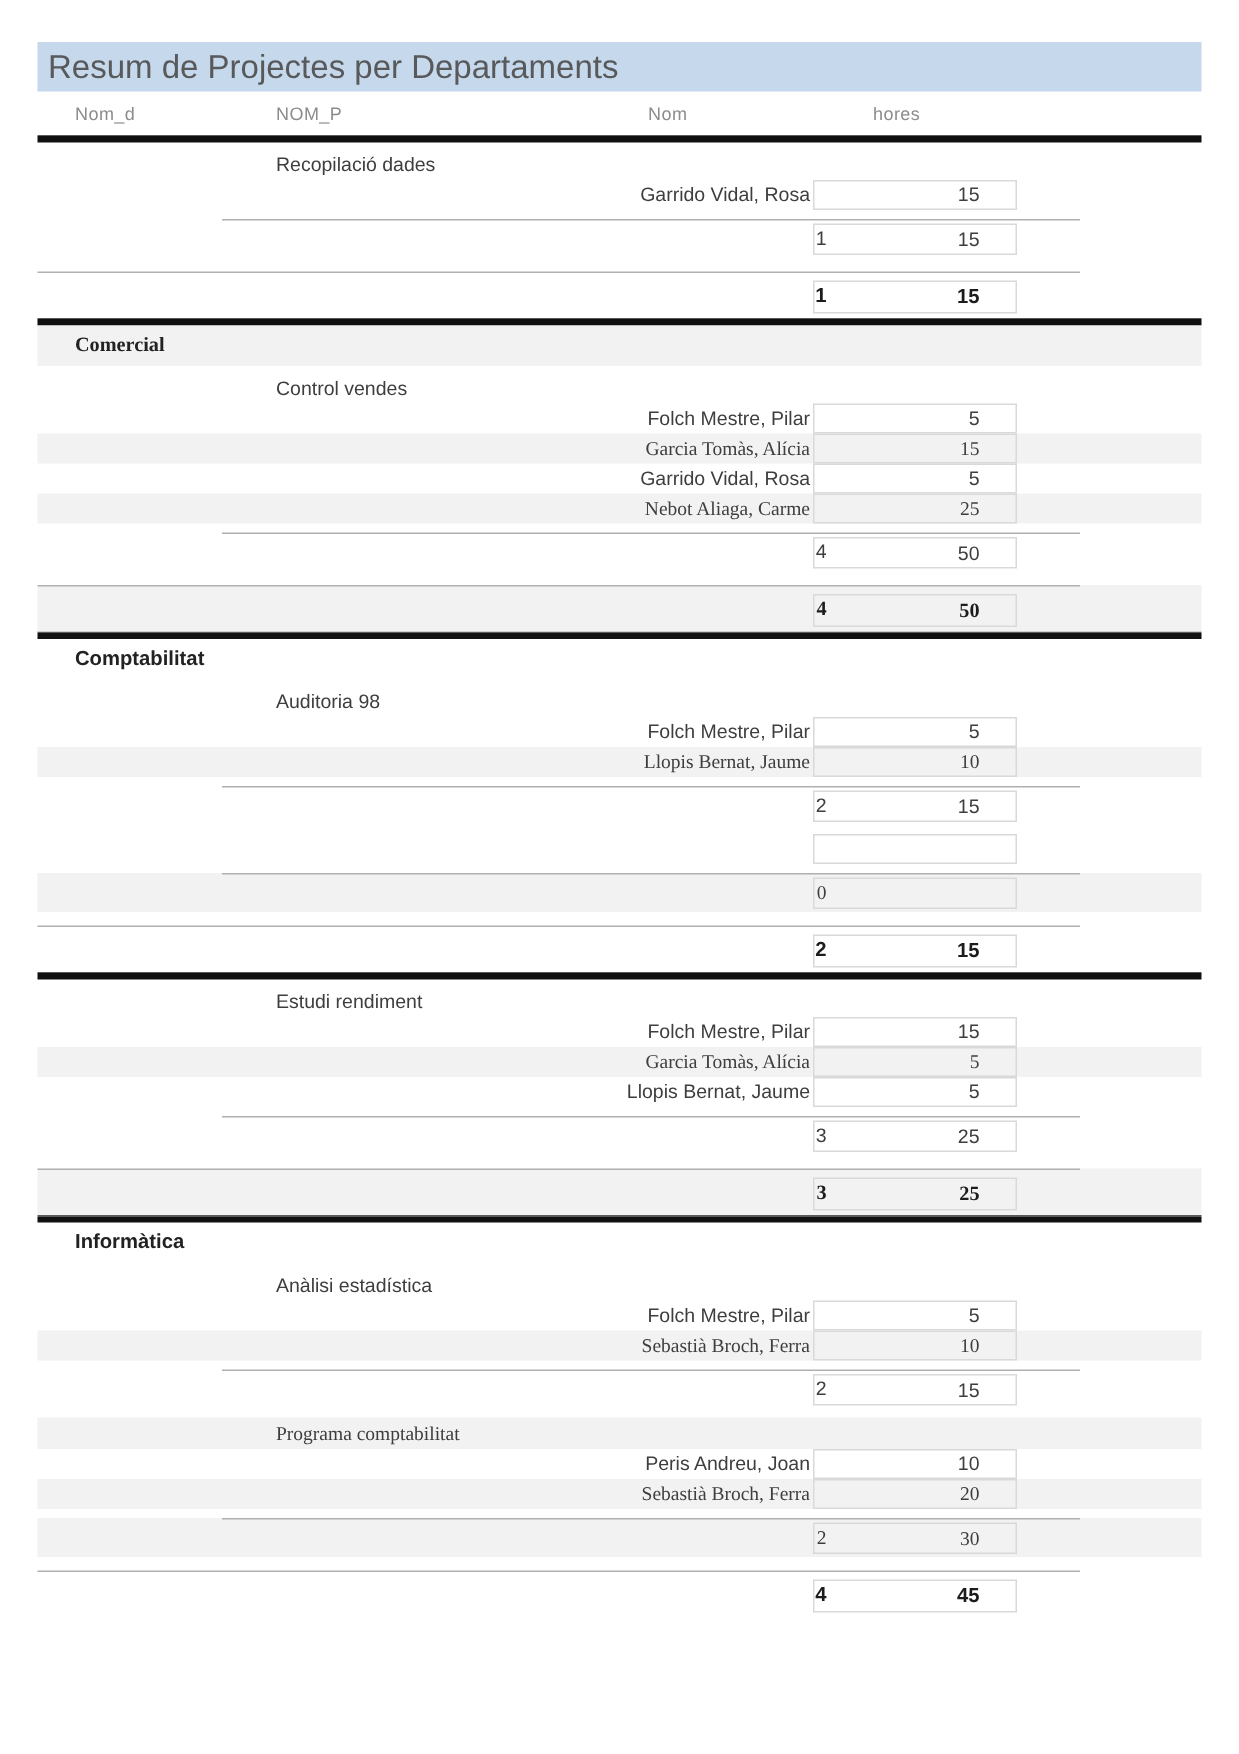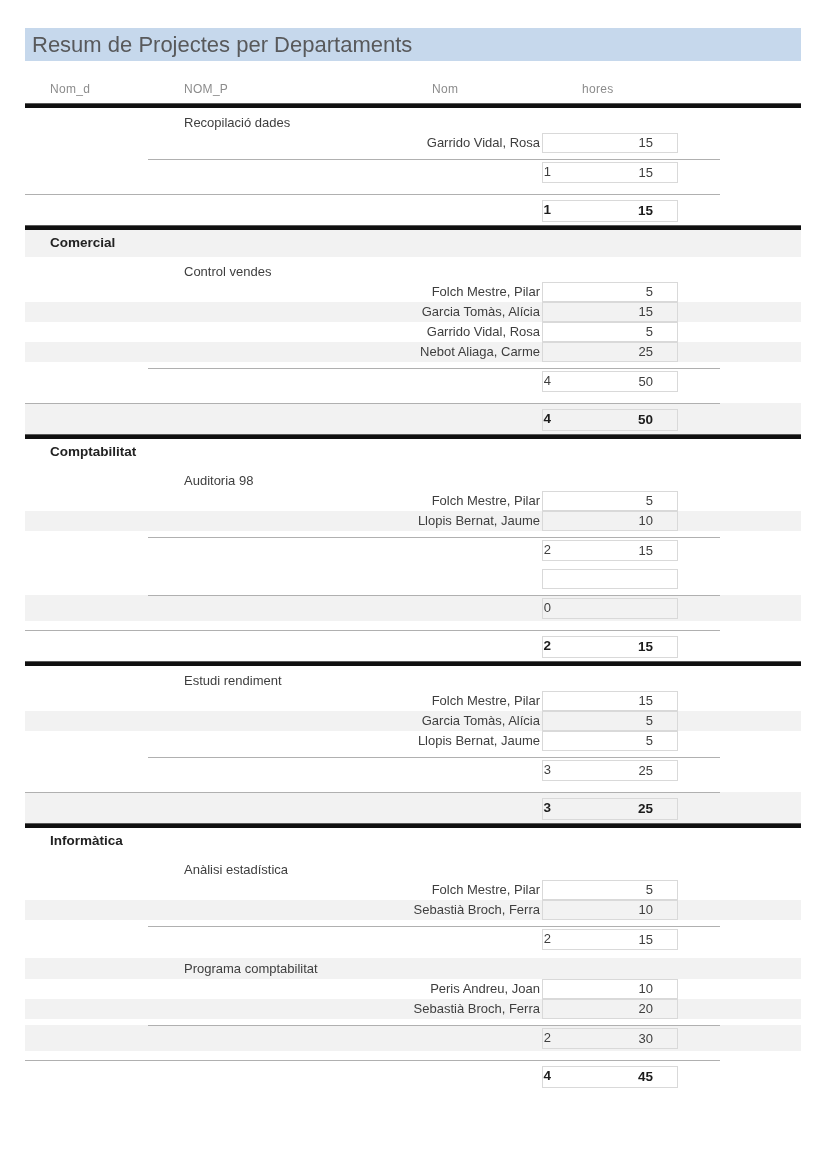--- a/index.html
+++ b/index.html
@@ -8,27 +8,27 @@
     --bold:#1c1c1c; --hdr:#8c8c8c; --thick-core:#101010; --thick-edge:#5a5a5a;
   }
   *{margin:0;padding:0;box-sizing:content-box;}
   html,body{background:#ffffff;}
   body{
     width:826px;height:1169px;overflow:hidden;position:relative;
     font-family:"Liberation Sans", sans-serif;
   }
   .page{position:absolute;top:0;left:0;width:826px;height:1169px;background:#fff;}
   .titlebar{
-    margin:28px 0 13px 25px;width:776px;height:33px;background:var(--title-bg);
+    margin:28px 0 0 25px;width:776px;height:33px;background:var(--title-bg);
   }
   .titlebar span{
     display:block;line-height:33px;padding-left:7px;font-size:22px;color:var(--title-fg);
   }
   .row{position:relative;margin-left:25px;width:776px;}
-  .shaded{background:var(--alt);}
+  .shaded{background:var(--alt);font-family:Liberation Serif, serif;}
   .colheader{height:29px;}
   .h{position:absolute;top:8px;font-size:12px;color:var(--hdr);letter-spacing:0.3px;}
   .h.c-dept{left:25px;}
   .h.c-proj{left:159px;}
   .h.c-name{left:407px;}
   .h.c-hours{left:557px;}
   .thick{
     margin-left:25px;width:776px;height:5px;
     background:linear-gradient(var(--thick-edge) 0,var(--thick-edge) 1px,var(--thick-core) 1px,var(--thick-core) 100%);
   }

